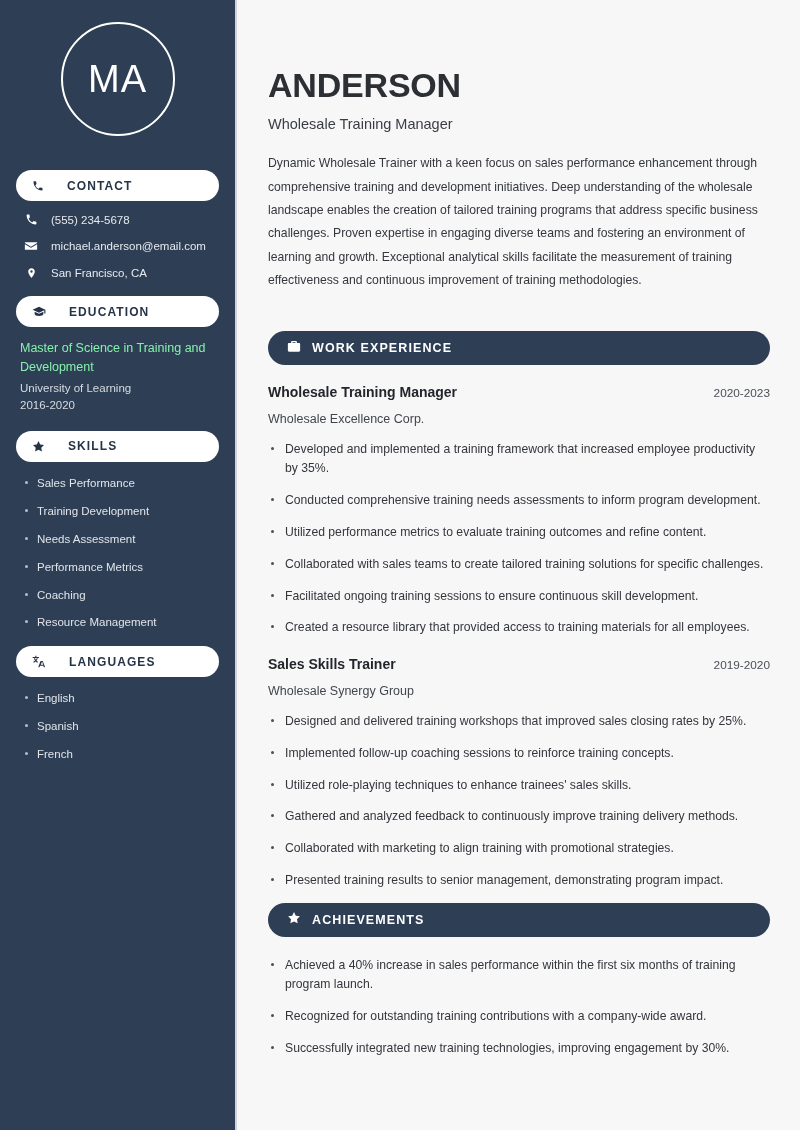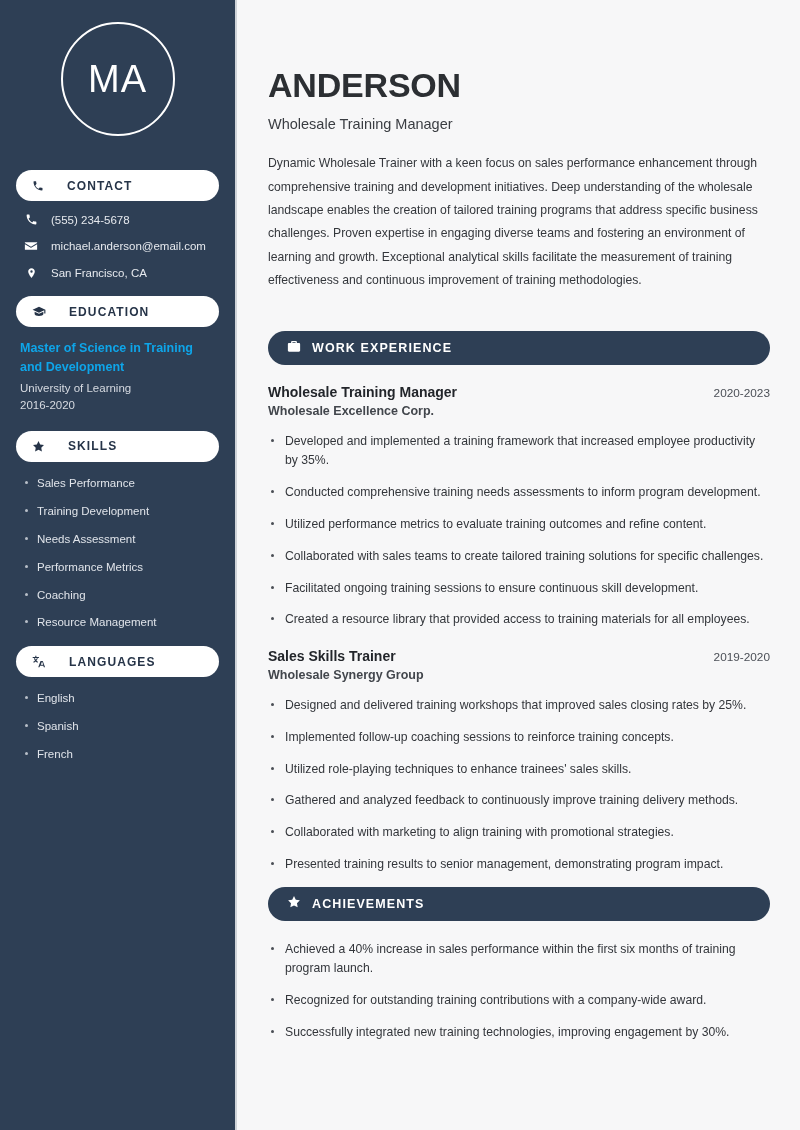--- a/index.html
+++ b/index.html
@@ -63,21 +63,21 @@
     color: #e6e9ee;
     margin-bottom: 13px;
     padding-left: 6px;
   }
   .contact-row .ic {
     width: 14px; display:flex; justify-content:center; flex:0 0 14px;
   }
 
   .edu-block { padding: 0 4px 4px 4px; }
   .edu-degree {
-    font-size: 12.5px; font-weight: bold; color: #0ea5e9;
+    font-size: 12.5px; font-weight: normal; color: #86efac;
     line-height: 1.55; margin-bottom: 4px;
   }
   .edu-school { font-size: 11.5px; color: #d6dae1; margin-bottom: 5px; }
   .edu-years  { font-size: 11.5px; color: #d6dae1; }
 
   ul.side-list { list-style: none; padding: 2px 4px 0 8px; }
   ul.side-list li {
     position: relative;
     font-size: 11.5px;
     color: #e0e4ea;
@@ -132,21 +132,21 @@
     letter-spacing: 1.1px;
     margin-bottom: 19px;
   }
 
   .job { margin-bottom: 4px; }
   .job-head {
     display: flex; align-items: baseline; justify-content: space-between;
   }
   .job-title { font-size: 14px; font-weight: bold; color: #22252a; }
   .job-dates { font-size: 11.8px; color: #4c5057; white-space: nowrap; }
-  .job-company { font-size: 12.5px; color: #42464c; margin-top: 4px; font-weight: bold; }
+  .job-company { font-size: 12.5px; color: #42464c; margin-top: 12px; }
 
   ul.bullets { list-style: none; margin-top: 14px; }
   ul.bullets li {
     position: relative;
     font-size: 12.2px;
     color: #33363b;
     line-height: 1.62;
     padding-left: 17px;
     margin-bottom: 12px;
   }

